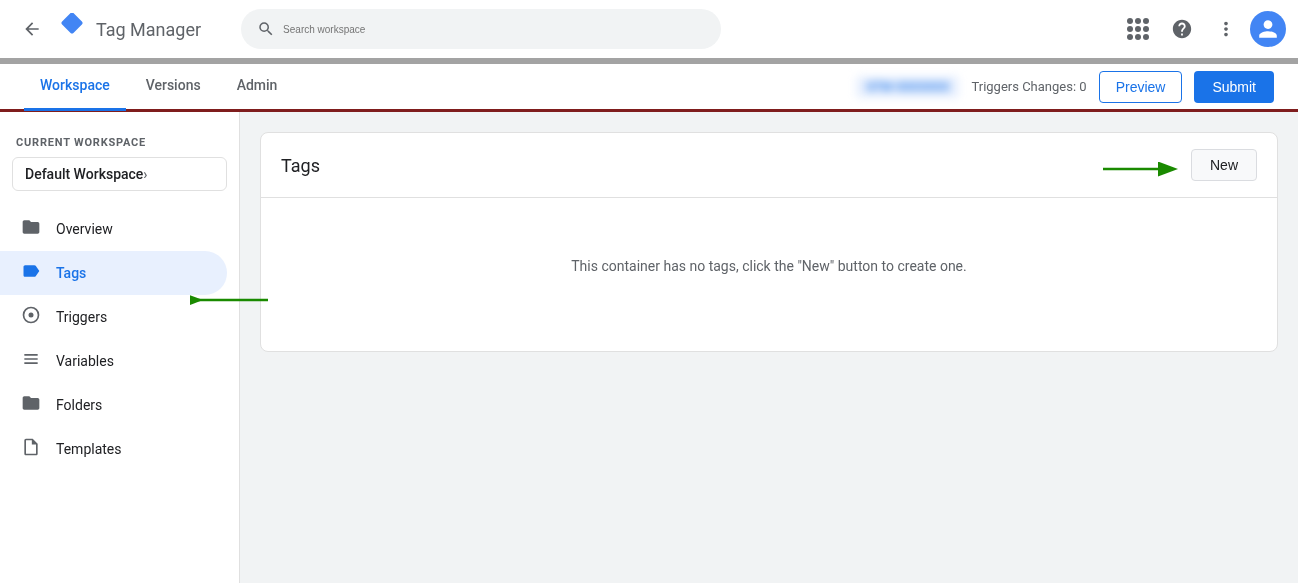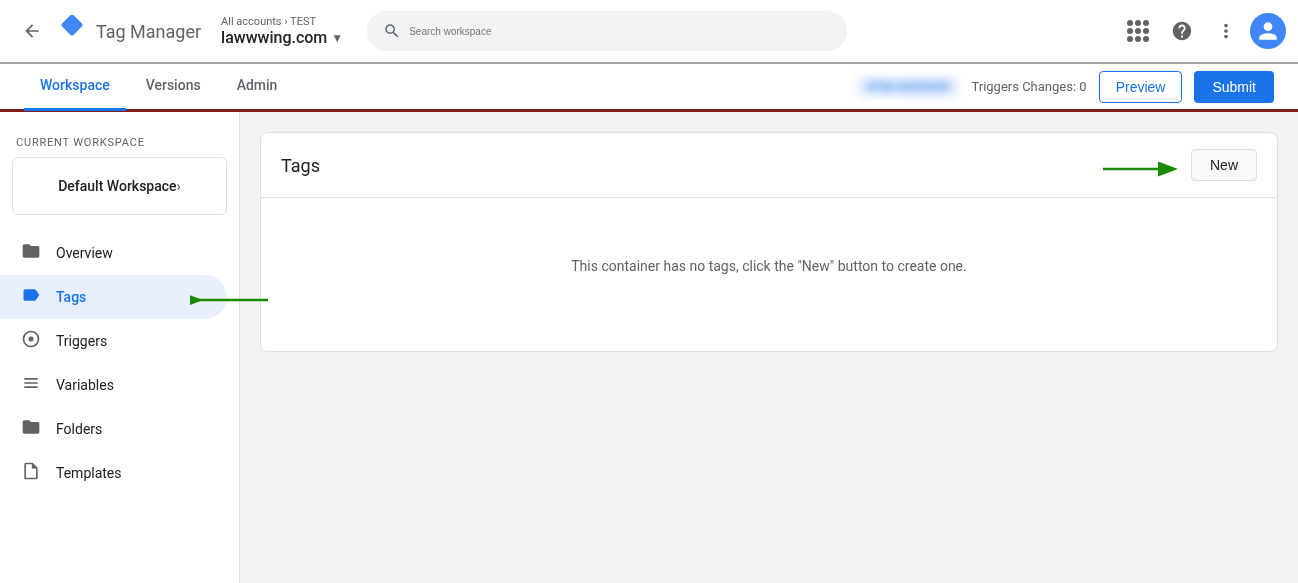--- a/index.html
+++ b/index.html
@@ -1,21 +1,21 @@
 <!DOCTYPE html>
 <html><head>
   <meta charset="utf-8">
   <style>
     * { box-sizing: border-box; margin: 0; padding: 0; }
     body { font-family: 'Google Sans', Roboto, Arial, sans-serif; background: #f1f3f4; font-size: 14px; color: #202124; }
 
     
     .topbar {
       display: flex; align-items: center; background: #fff;
-      height: 64px; padding: 14px 12px; border-bottom: 2px solid #a3a3a3;
+      height: 64px; padding: 14px 12px; border-bottom: 6px solid #a3a3a3;
       position: relative; z-index: 10;
     }
     .topbar-back {
       width: 32px; height: 32px; display: flex; align-items: center; justify-content: center;
       cursor: pointer; color: #5f6368; border-radius: 50%;
     }
     .topbar-logo {
       display: flex; align-items: center; margin-right: 8px; margin-left: 4px;
     }
     .topbar-appname {
@@ -85,26 +85,26 @@
     .main-layout {
       display: flex; height: calc(100vh - 112px); min-height: 400px;
     }
 
     
     .sidebar {
       width: 240px; background: #fff; border-right: 1px solid #e0e0e0;
       padding-top: 16px; flex-shrink: 0;
     }
     .sidebar-section-label {
-      font-size: 11px; font-weight: 400; color: #5f6368;
+      font-size: 11px; font-weight: 700; color: #5f6368;
       padding: 8px 16px 4px; letter-spacing: 0.8px; text-transform: uppercase;
     }
     .workspace-selector {
-      display: flex; align-items: center; justify-content: center;
-      margin: 4px 12px 16px; padding: 20px 12px;
+      display: flex; align-items: center; justify-content: flex-start;
+      margin: 4px 12px 16px; padding: 8px 12px;
       border: 1px solid #e0e0e0; border-radius: 6px; cursor: pointer;
       font-size: 14px; font-weight: 500;
     }
     .sidebar-nav { list-style: none; }
     .sidebar-nav-item {
       display: flex; align-items: center; gap: 14px;
       padding: 10px 20px; cursor: pointer; font-size: 14px; color: #202124;
       border-radius: 0 24px 24px 0; margin-right: 12px;
     }
     .sidebar-nav-item.active { background: #e8f0fe; color: #1a73e8; font-weight: 500; }
@@ -149,27 +149,20 @@
     <svg width="20" height="20" viewBox="0 0 24 24" fill="currentColor">
         <path d="M20 11H7.83l5.59-5.59L12 4l-8 8 8 8 1.41-1.41L7.83 13H20v-2z"></path>
       </svg>
   </div>
   <div class="topbar-logo">
     <svg width="32" height="32" viewBox="0 0 32 32">
       <rect x="8" y="2" width="16" height="16" rx="2" fill="#4285f4" transform="rotate(45 16 10)"></rect>
     </svg>
   </div>
   <div class="topbar-appname">Tag Manager</div>
-  <div class="topbar-breadcrumb">
-    <span class="breadcrumb-top">All accounts › TEST</span>
-    <div class="breadcrumb-main">
-      <span>lawwwing.com</span>
-      <span style="font-size:12px; color:#5f6368;">▼</span>
-    </div>
-  </div>
   <div class="topbar-search">
     <svg width="18" height="18" viewBox="0 0 24 24" fill="#5f6368">
         <path d="M15.5 14h-.79l-.28-.27A6.47 6.47 0 0 0 16 9.5 6.5 6.5 0 1 0 9.5 16c1.61 0 3.09-.59 4.23-1.57l.27.28v.79l5 4.99L20.49 19l-4.99-5zm-6 0C7.01 14 5 11.99 5 9.5S7.01 5 9.5 5 14 7.01 14 9.5 11.99 14 9.5 14z"></path>
       </svg>
     <input type="text" placeholder="Search workspace" style="">
   </div>
   <div class="topbar-actions">
     <button class="icon-btn">
       <div class="grid-icon">
         <div class="grid-dot"></div>

